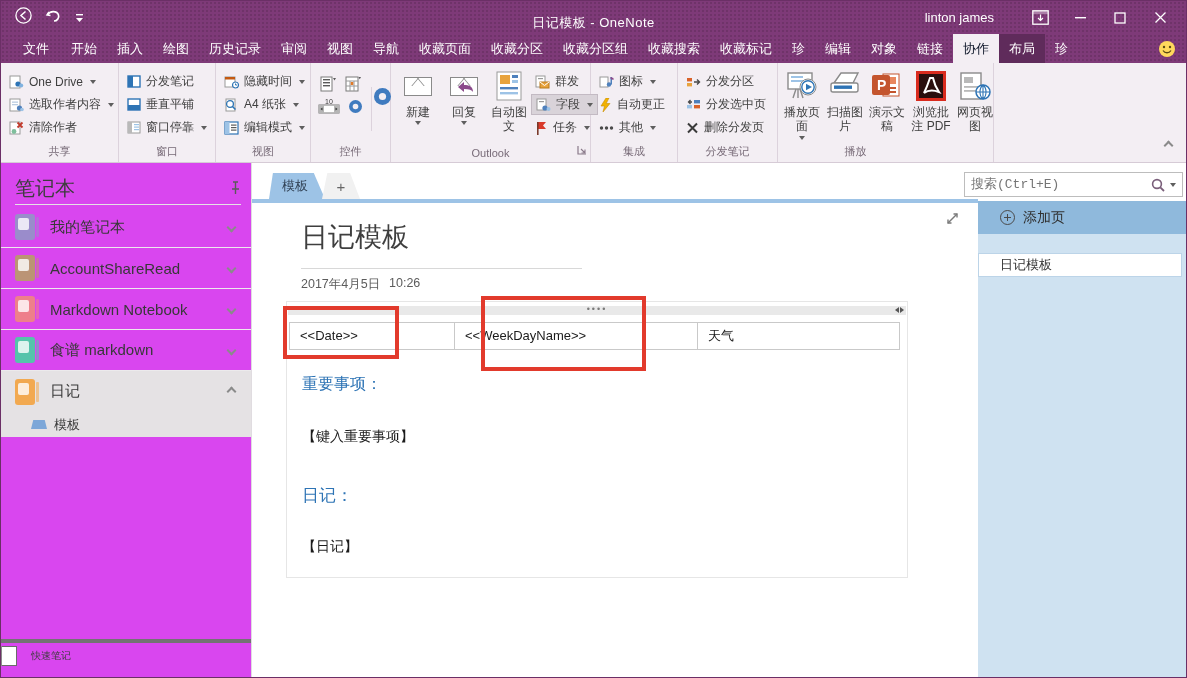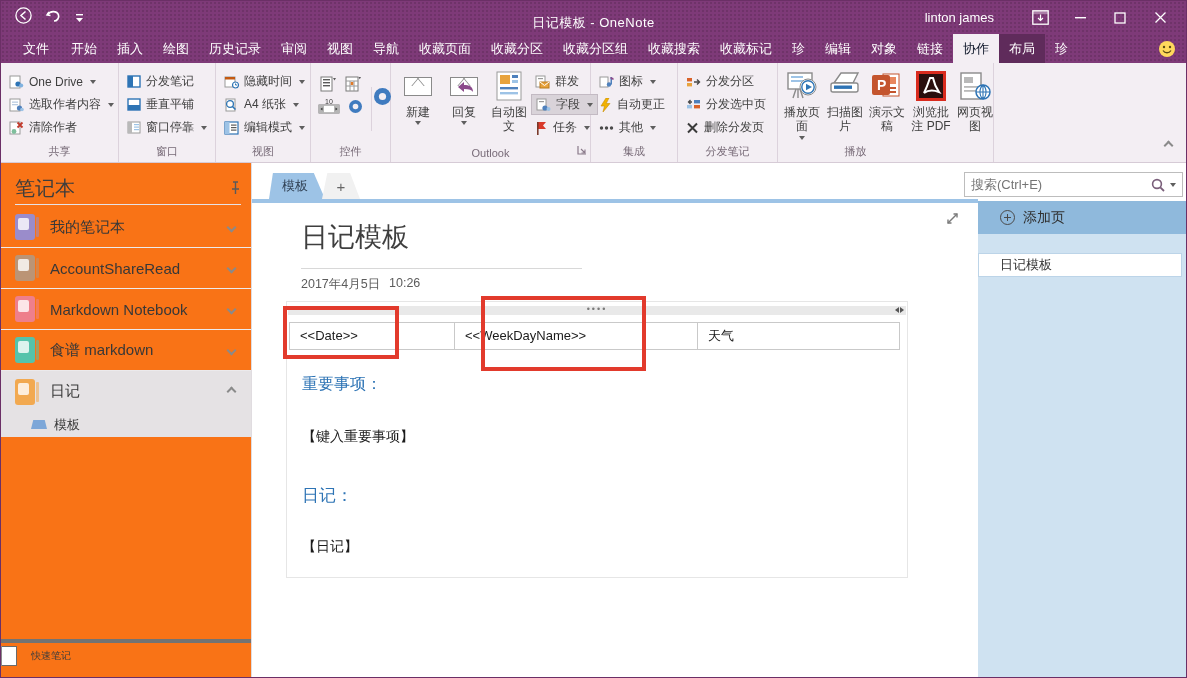--- a/index.html
+++ b/index.html
@@ -39,21 +39,21 @@
 .bigbtn .car{margin:2px 0 0 0}
 .chev{display:inline-block;width:7px;height:7px;border-right:2px solid #8a8a8a;border-bottom:2px solid #8a8a8a;transform:rotate(45deg)}
 .chev.up{transform:rotate(225deg)}
 .dlauncher{position:absolute;right:3px;bottom:4px}
 .collapse{position:absolute;right:14px;bottom:10px}
 
 
 .content{position:absolute;left:0;top:162px;width:1185px;height:514px;display:flex}
 
 
-.sidebar{position:relative;width:251px;height:100%;background:#f97316;border-right:1px solid #e0dce0;flex:none}
+.sidebar{position:relative;width:251px;height:100%;background:#d946ef;border-right:1px solid #e0dce0;flex:none}
 .nb-header{position:absolute;left:14px;right:10px;top:10px;height:32px;display:flex;align-items:center;font-size:20px;color:#3d3d3d;border-bottom:1px solid #e6e2e6}
 .nb-header .pin{margin-left:auto}
 .nb-list{position:absolute;left:0;right:0;top:44px}
 .nb-item{position:relative;height:41px;display:flex;align-items:center;padding-left:14px;border-bottom:1px solid #eceaec;font-size:15px;color:#383838}
 .nb-item .chev{margin-left:auto;margin-right:16px}
 .nb-item.sel{background:#e5e2e4;border-bottom:none}
 .sec-item{height:25px;display:flex;align-items:center;padding-left:30px;background:#e5e2e4;font-size:13px;color:#383838}
 .book{width:20px;height:26px;border-radius:3px;position:relative;margin-right:15px;flex:none}
 .book::before{content:"";position:absolute;left:3px;top:4px;width:11px;height:12px;background:rgba(255,255,255,.8);border-radius:2px}
 .book::after{content:"";position:absolute;right:-4px;top:3px;bottom:3px;width:3px;background:inherit;opacity:.55;border-radius:1px}
@@ -98,21 +98,21 @@
 
 
 .wm{position:absolute;left:8px;top:456px;width:198px;height:56px;display:flex;align-items:center;z-index:2}
 .flag{width:46px;height:44px;display:grid;grid-template-columns:1fr 1fr;grid-template-rows:1fr 1fr;gap:3px;clip-path:polygon(0 9%,100% 0,100% 100%,0 91%);flex:none}
 .wm-text{margin-left:5px;display:flex;flex-direction:column;align-items:center}
 .wm-title{font-size:17px;font-weight:bold;color:#2a6ac6;white-space:nowrap}
 .wm-url{font-size:12.5px;font-weight:bold;color:#f6821f;margin-top:2px}
 
 
 .search{position:absolute;left:963px;top:171px;width:219px;height:25px;background:#fff;border:1px solid #bdbdbd;display:flex;align-items:center;z-index:7}
-.search input{flex:1;border:none;outline:none;font-size:13px;color:#555;padding-left:6px;font-family:Liberation Sans, sans-serif;background:transparent}
+.search input{flex:1;border:none;outline:none;font-size:13px;color:#555;padding-left:6px;font-family:Liberation Mono, monospace;background:transparent}
 .search .car{margin-right:6px}
 
 
 .ic{flex:none}
 .envelope{width:28px;height:19px;background:#fff;border:1.5px solid #8a8a8a;position:relative}
 .envelope::before{content:"";position:absolute;left:0;top:0;width:12px;height:8px;border-right:1.5px solid #8a8a8a;transform:skewX(40deg);transform-origin:top left}
 .envelope::after{content:"";position:absolute;right:0;top:0;width:12px;height:8px;border-left:1.5px solid #8a8a8a;transform:skewX(-40deg);transform-origin:top right}
 </style>
 </head>
 <body>

